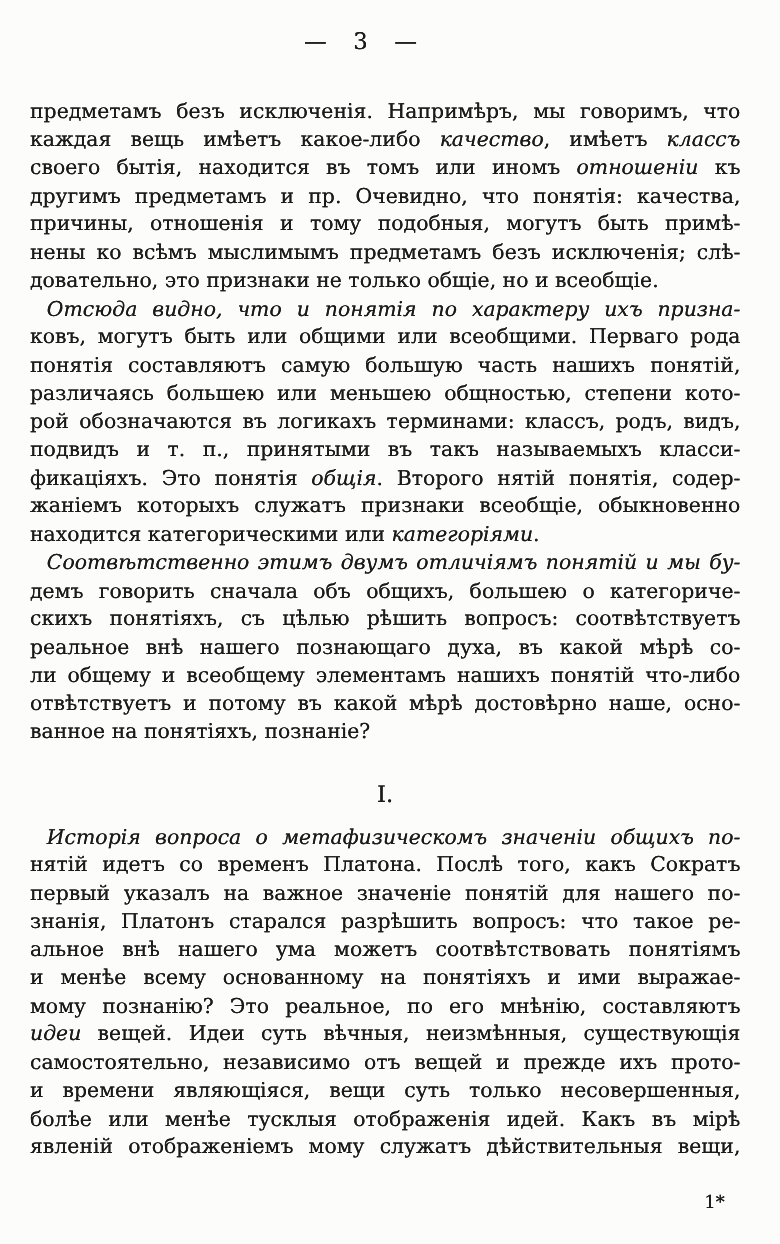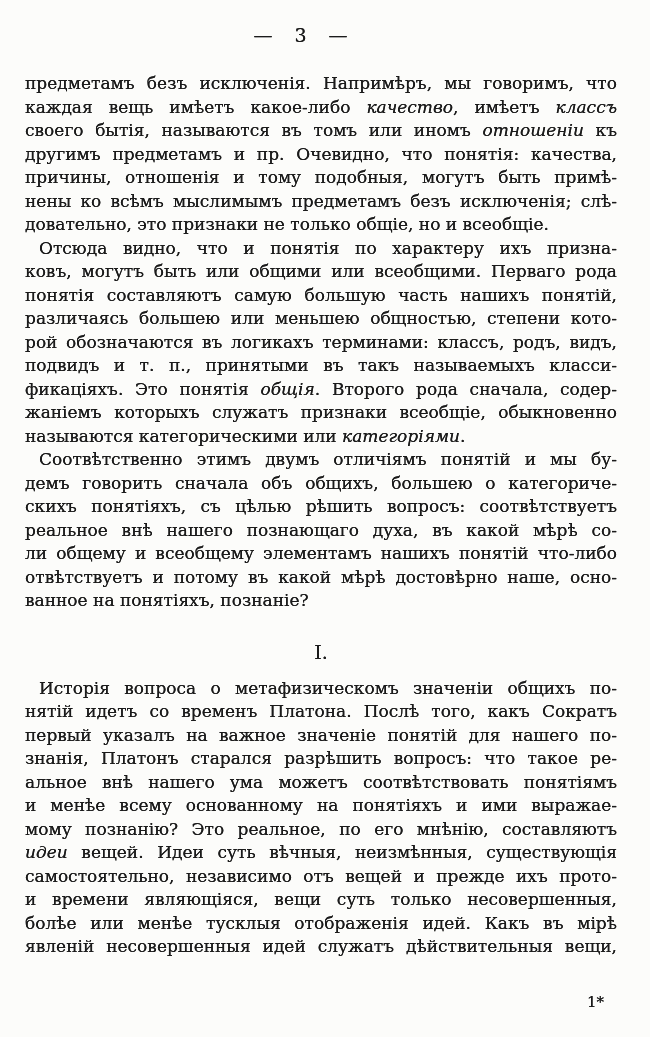--- a/index.html
+++ b/index.html
@@ -25,36 +25,36 @@
     text-align: center;
     position: relative;
     left: -20px;
     font-size: 19px;
   }
   .header .pagenum {
     word-spacing: 14px;
     letter-spacing: 1px;
   }
   .textblock {
-    margin-top: 24px;
+    margin-top: 34px;
     font-size: 17px;
     line-height: 23.5px;
   }
   .paragraph { margin: 0; }
   .line {
     height: 23.5px;
     text-align: justify;
     text-align-last: justify;
     -moz-text-align-last: justify;
   }
   .line.lastline {
     text-align-last: left;
     -moz-text-align-last: left;
   }
-  .line.indent { text-indent: 14px; }
+  .line.indent { text-indent: 14px; font-style: italic; }
   em { }
   .section-heading {
     text-align: center;
     font-size: 19px;
     line-height: 24px;
     margin: 27px 0 13px 0;
   }
   .footer-mark {
     position: absolute;
     top: 993px;
@@ -67,36 +67,36 @@
 
 <div class="page">
   <div class="header">
     <span class="pagenum">— 3 —</span>
   </div>
 
   <div class="textblock">
       <div class="paragraph">
         <div class="line"><span>предметамъ безъ исключенія. Напримѣръ, мы говоримъ, что</span></div>
         <div class="line"><span>каждая вещь имѣетъ какое-либо </span><em>качество</em><span>, имѣетъ </span><em>классъ</em></div>
-        <div class="line"><span>своего бытія, называются въ томъ или иномъ </span><em>отношеніи</em><span> къ</span></div>
+        <div class="line"><span>своего бытія, находится въ томъ или иномъ </span><em>отношеніи</em><span> къ</span></div>
         <div class="line"><span>другимъ предметамъ и пр. Очевидно, что понятія: качества,</span></div>
         <div class="line"><span>причины, отношенія и тому подобныя, могутъ быть примѣ-</span></div>
         <div class="line"><span>нены ко всѣмъ мыслимымъ предметамъ безъ исключенія; слѣ-</span></div>
         <div class="line lastline"><span>довательно, это признаки не только общіе, но и всеобщіе.</span></div>
       </div>
       <div class="paragraph">
         <div class="line indent"><span>Отсюда видно, что и понятія по характеру ихъ призна-</span></div>
         <div class="line"><span>ковъ, могутъ быть или общими или всеобщими. Перваго рода</span></div>
         <div class="line"><span>понятія составляютъ самую большую часть нашихъ понятій,</span></div>
         <div class="line"><span>различаясь большею или меньшею общностью, степени кото-</span></div>
         <div class="line"><span>рой обозначаются въ логикахъ терминами: классъ, родъ, видъ,</span></div>
         <div class="line"><span>подвидъ и т. п., принятыми въ такъ называемыхъ класси-</span></div>
-        <div class="line"><span>фикаціяхъ. Это понятія </span><em>общія</em><span>. Второго рода сначала, содер-</span></div>
+        <div class="line"><span>фикаціяхъ. Это понятія </span><em>общія</em><span>. Второго нятій понятія, содер-</span></div>
         <div class="line"><span>жаніемъ которыхъ служатъ признаки всеобщіе, обыкновенно</span></div>
-        <div class="line lastline"><span>называются категорическими или </span><em>категоріями</em><span>.</span></div>
+        <div class="line lastline"><span>находится категорическими или </span><em>категоріями</em><span>.</span></div>
       </div>
       <div class="paragraph">
         <div class="line indent"><span>Соотвѣтственно этимъ двумъ отличіямъ понятій и мы бу-</span></div>
         <div class="line"><span>демъ говорить сначала объ общихъ, большею о категориче-</span></div>
         <div class="line"><span>скихъ понятіяхъ, съ цѣлью рѣшить вопросъ: соотвѣтствуетъ</span></div>
         <div class="line"><span>реальное внѣ нашего познающаго духа, въ какой мѣрѣ со-</span></div>
         <div class="line"><span>ли общему и всеобщему элементамъ нашихъ понятій что-либо</span></div>
         <div class="line"><span>отвѣтствуетъ и потому въ какой мѣрѣ достовѣрно наше, осно-</span></div>
         <div class="line lastline"><span>ванное на понятіяхъ, познаніе?</span></div>
       </div>
@@ -106,18 +106,18 @@
         <div class="line"><span>нятій идетъ со временъ Платона. Послѣ того, какъ Сократъ</span></div>
         <div class="line"><span>первый указалъ на важное значеніе понятій для нашего по-</span></div>
         <div class="line"><span>знанія, Платонъ старался разрѣшить вопросъ: что такое ре-</span></div>
         <div class="line"><span>альное внѣ нашего ума можетъ соотвѣтствовать понятіямъ</span></div>
         <div class="line"><span>и менѣе всему основанному на понятіяхъ и ими выражае-</span></div>
         <div class="line"><span>мому познанію? Это реальное, по его мнѣнію, составляютъ</span></div>
         <div class="line"><em>идеи</em><span> вещей. Идеи суть вѣчныя, неизмѣнныя, существующія</span></div>
         <div class="line"><span>самостоятельно, независимо отъ вещей и прежде ихъ прото-</span></div>
         <div class="line"><span>и времени являющіяся, вещи суть только несовершенныя,</span></div>
         <div class="line"><span>болѣе или менѣе тусклыя отображенія идей. Какъ въ мірѣ</span></div>
-        <div class="line"><span>явленій несовершенныя идей служатъ дѣйствительныя вещи,</span></div>
+        <div class="line"><span>явленій отображеніемъ мому служатъ дѣйствительныя вещи,</span></div>
       </div>
     </div>
 
   <div class="footer-mark">1*</div>
 </div>
 
 </body></html>

